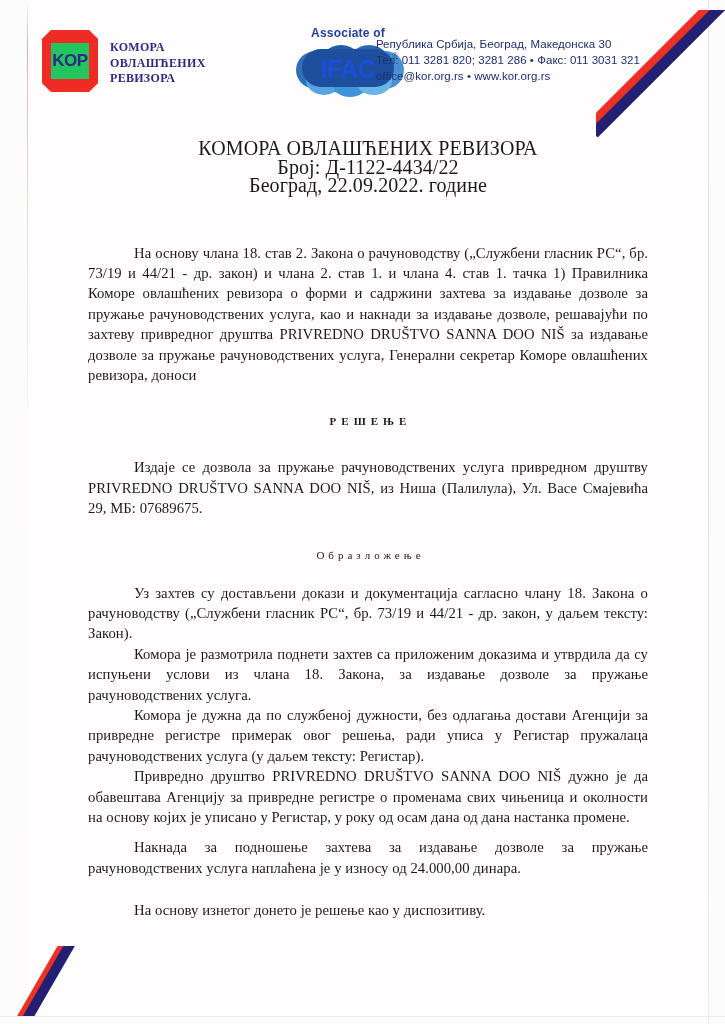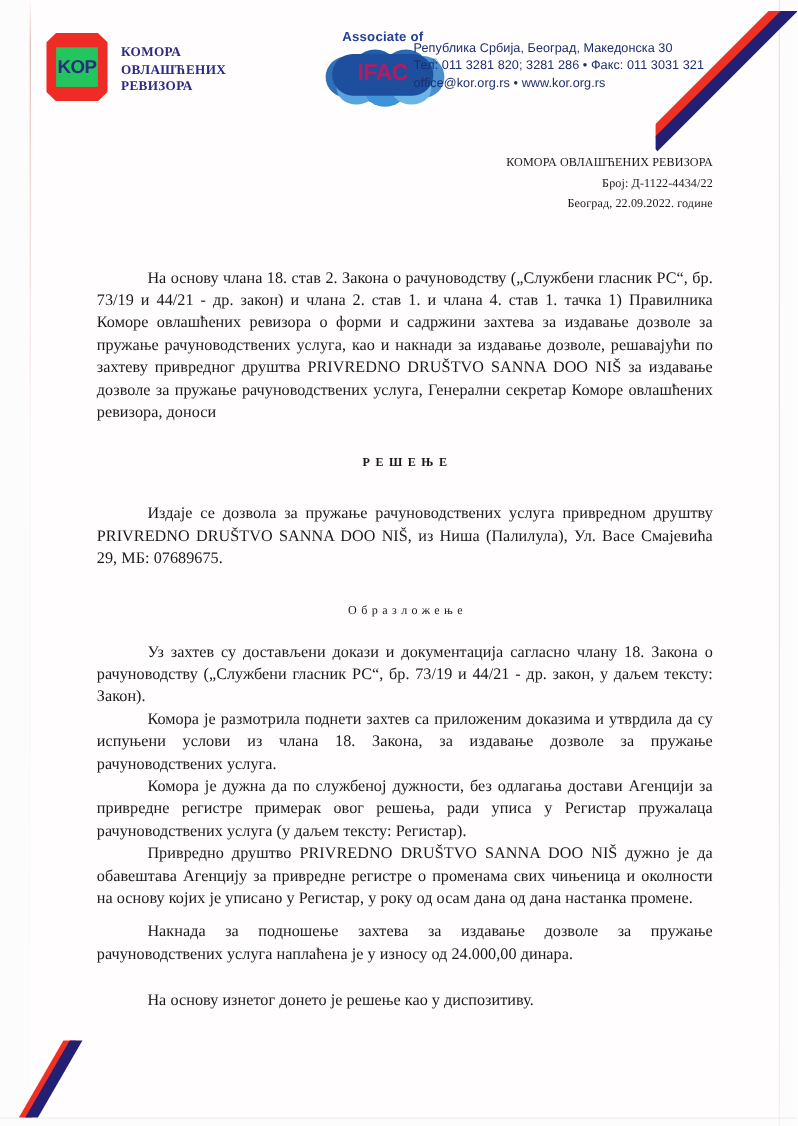--- a/index.html
+++ b/index.html
@@ -130,22 +130,22 @@
     left: 6px; top: 6px;
     width: 92px; height: 38px;
     background: #1d4f9e;
     border-radius: 19px;
   }
   .ifac-word {
     position: absolute;
     left: 0; right: 0; top: 12px;
     font-family: "Liberation Sans", sans-serif;
     font-weight: bold;
-    font-size: 21px;
-    color: #be185d;
+    font-size: 25px;
+    color: #1d4ed8;
     letter-spacing: -0.5px;
     z-index: 4;
   }
   .ifac-r {
     position: absolute;
     right: 2px; top: 8px;
     font-size: 8px;
     color: #1d4f9e;
     z-index: 5;
   }
@@ -194,23 +194,23 @@
   .stripe-bl .blue { background: #232074; top: 35px; }
 
   
   .doc {
     position: absolute;
     left: 88px; top: 139px;
     width: 560px;
     color: #1a1a1a;
   }
   .meta {
-    font-size: 11px;
+    font-size: 20px;
     line-height: 18.5px;
-    text-align: right;
+    text-align: center;
     letter-spacing: 0.1px;
   }
   .meta div { white-space: nowrap; }
 
   p.para {
     font-size: 14.7px;
     line-height: 20.4px;
     text-align: justify;
     text-justify: inter-word;
     margin: 0;

